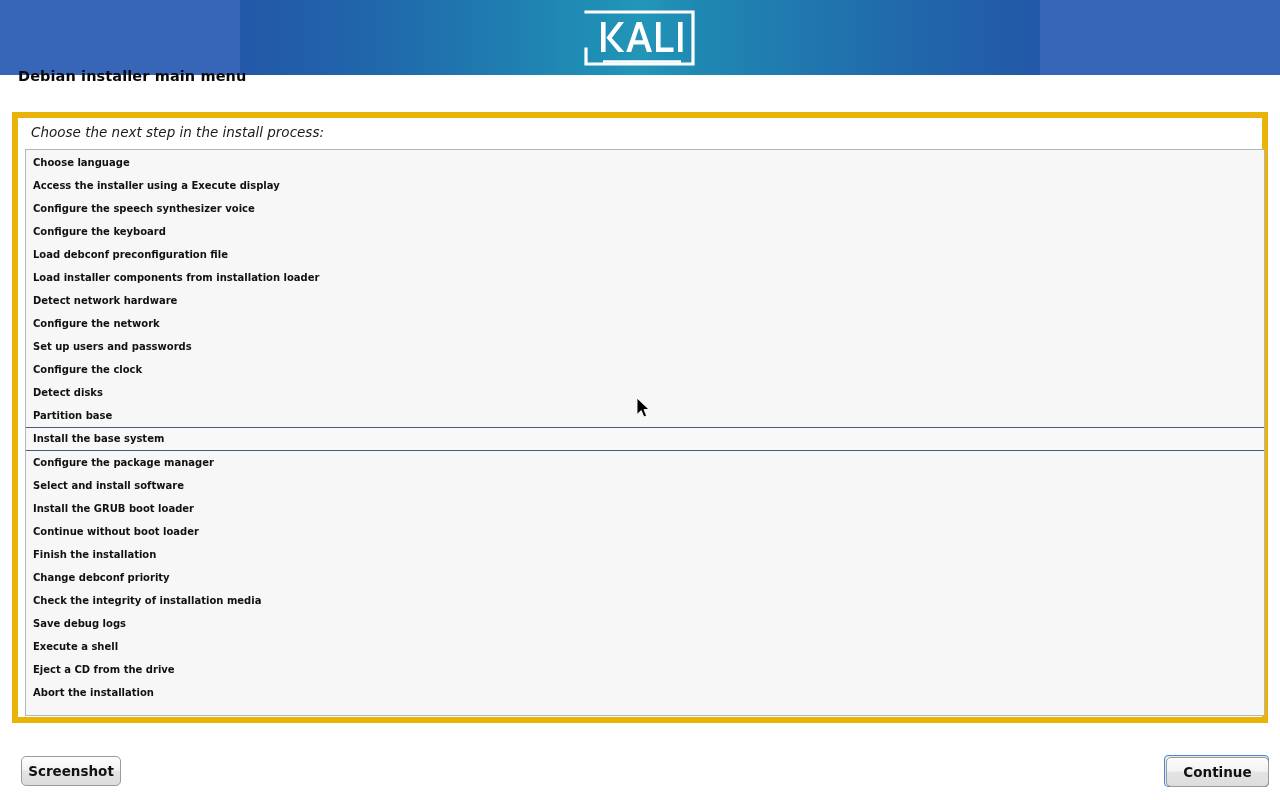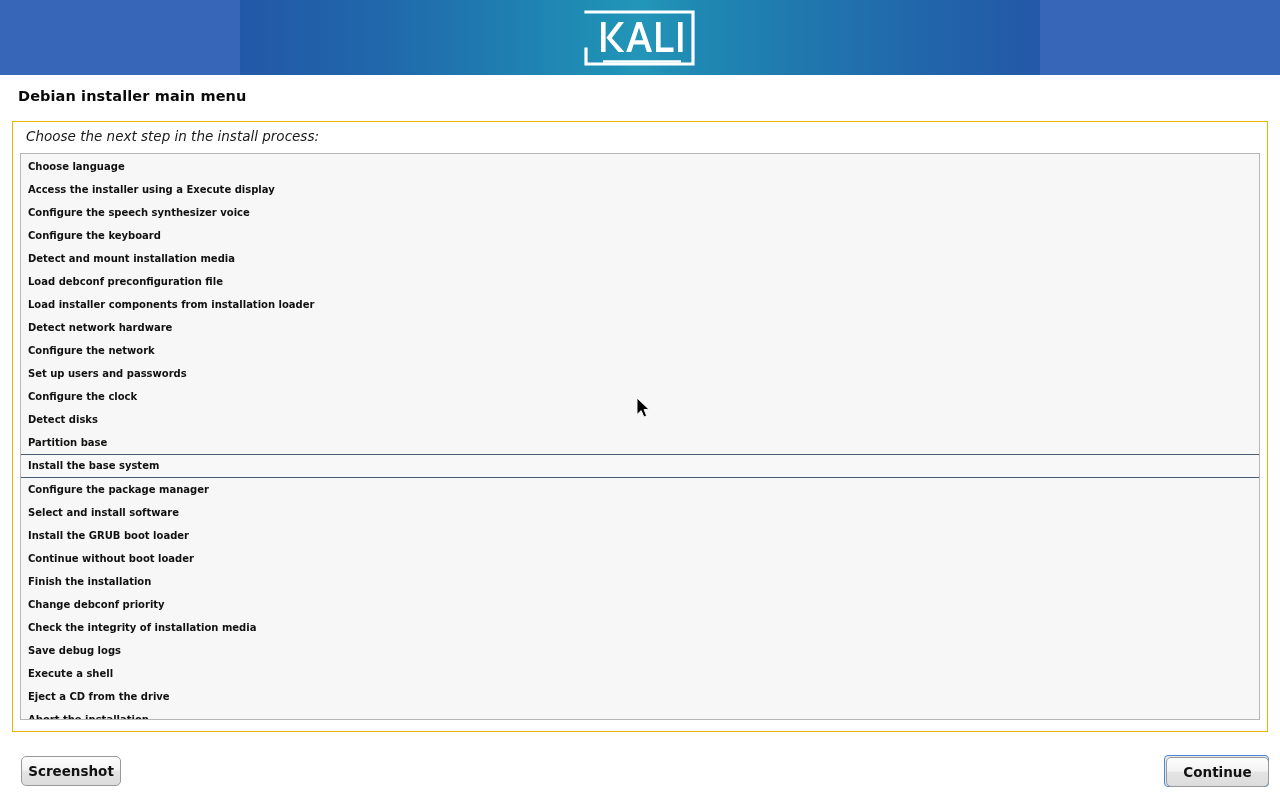--- a/index.html
+++ b/index.html
@@ -44,36 +44,36 @@
     top: 9px;
     width: 113px;
     height: 58px;
   }
   .kali-logo svg { display: block; }
 
   
   .page-title {
     position: absolute;
     left: 18px;
-    top: 88px;
+    top: 68px;
     font-size: 14.5px;
     font-weight: bold;
     color: #0a0a0a;
     letter-spacing: 0.1px;
   }
 
   
   .frame {
     position: absolute;
     left: 12px;
-    top: 121px;
+    top: 112px;
     width: 1256px;
     height: 611px;
     background: #ffffff;
-    border: 1px solid #eab308;
+    border: 6px solid #eab308;
     box-sizing: border-box;
     padding-left: 8px;
   }
   .prompt {
     position: absolute;
     left: 13px;
     top: 6px;
     font-size: 13.5px;
     font-style: italic;
     color: #1a1a1a;
@@ -193,21 +193,20 @@
 
 <div class="page-title">Debian installer main menu</div>
 
 <div class="frame">
   <div class="prompt">Choose the next step in the install process:</div>
   <div class="menu-list" id="menu-list">
       <div class="menu-item first">Choose language</div>
       <div class="menu-item">Access the installer using a Execute display</div>
       <div class="menu-item">Configure the speech synthesizer voice</div>
       <div class="menu-item">Configure the keyboard</div>
-      <div class="menu-item">Detect and mount installation media</div>
       <div class="menu-item">Load debconf preconfiguration file</div>
       <div class="menu-item">Load installer components from installation loader</div>
       <div class="menu-item">Detect network hardware</div>
       <div class="menu-item">Configure the network</div>
       <div class="menu-item">Set up users and passwords</div>
       <div class="menu-item">Configure the clock</div>
       <div class="menu-item">Detect disks</div>
       <div class="menu-item">Partition base</div>
       <div class="menu-item selected">Install the base system</div>
       <div class="menu-item">Configure the package manager</div>

